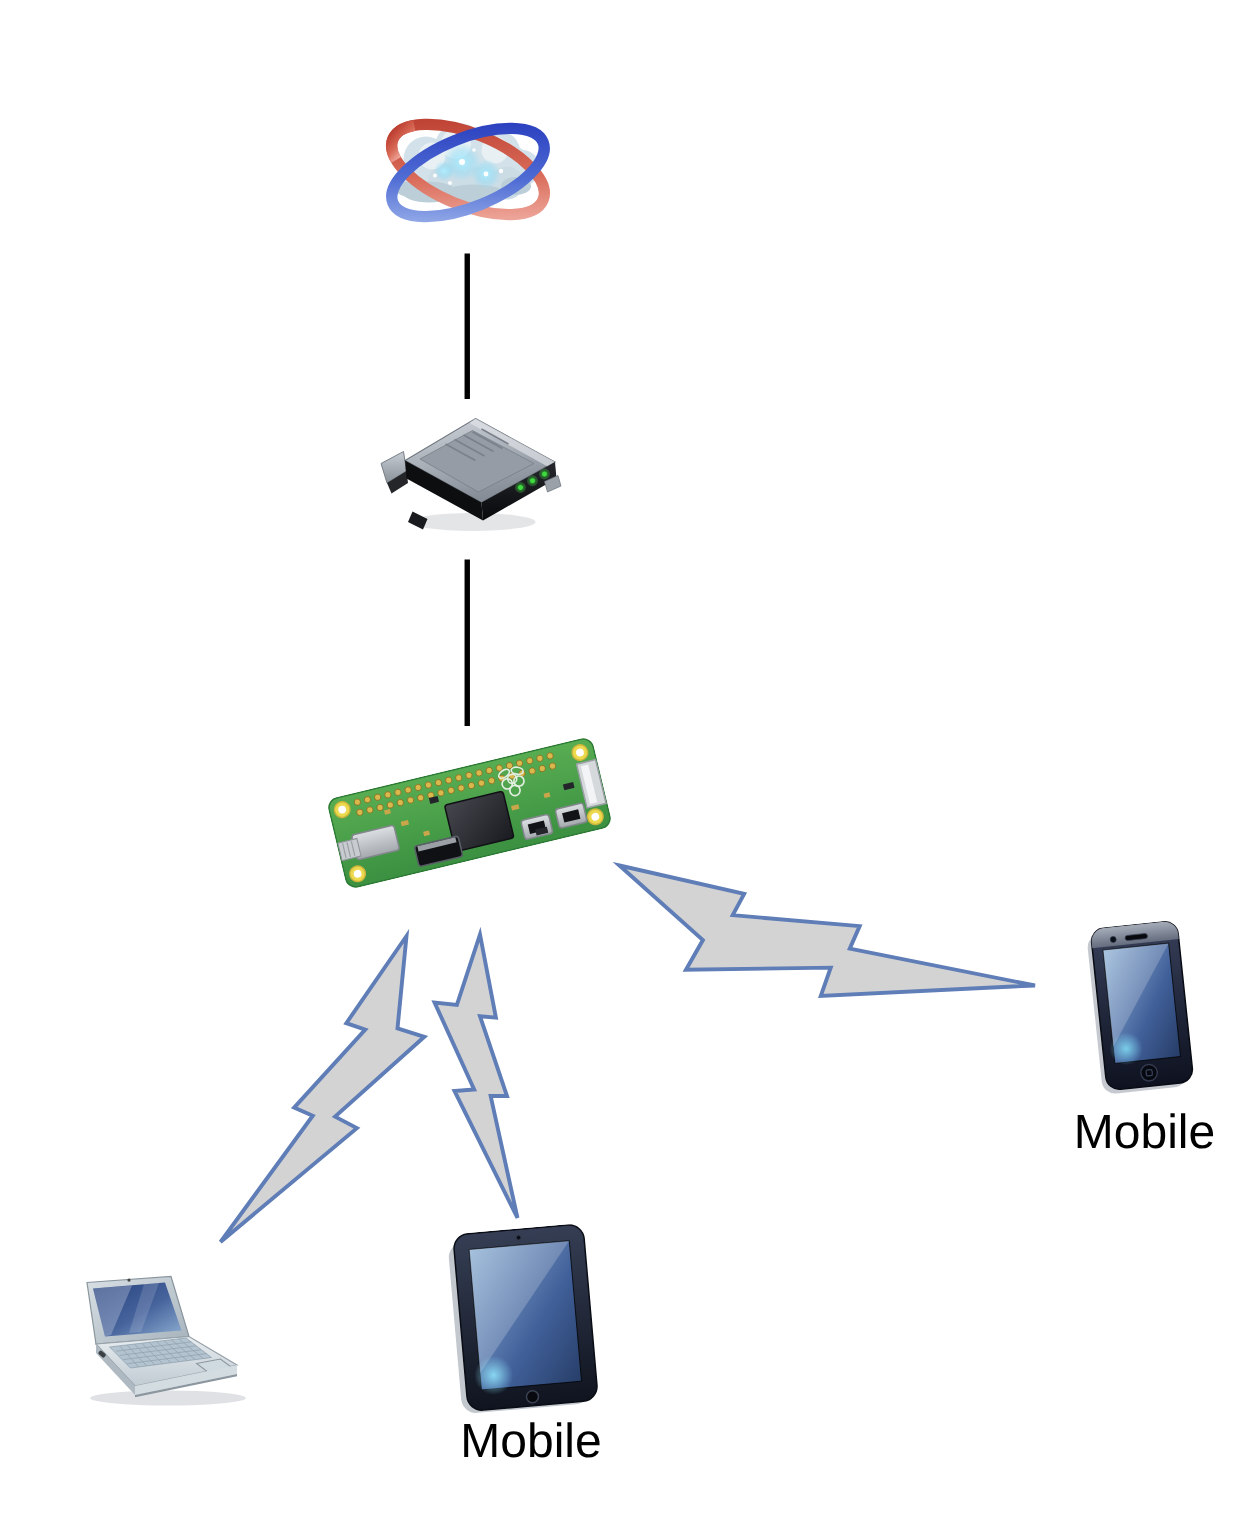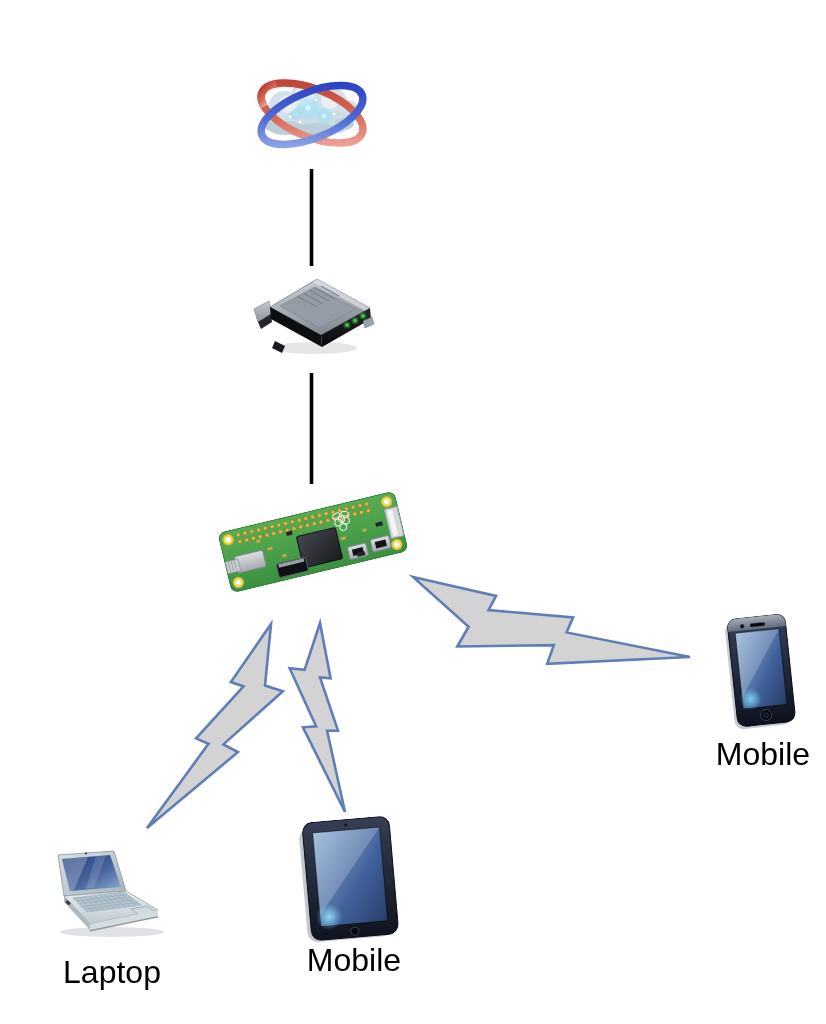--- a/index.html
+++ b/index.html
@@ -346,16 +346,15 @@
       <rect x="27" y="7" width="15" height="3.4" rx="1.7" fill="#07090f" stroke="#3c4456" stroke-width="0.5"></rect>
       <circle cx="19" cy="8.7" r="2" fill="#0a0e18" stroke="#39414f" stroke-width="0.5"></circle>
       <rect x="11.5" y="15" width="44" height="76" fill="url(#phScr)" stroke="#000" stroke-width="0.5"></rect>
       <polygon points="11.5,15 55.5,15 11.5,80" fill="rgba(255,255,255,0.20)"></polygon>
       <circle cx="20" cy="82" r="11" fill="url(#cyanGlow2)"></circle>
       <circle cx="33.5" cy="99.5" r="5.5" fill="#060910" stroke="#323a4e"></circle>
       <rect x="31.6" y="97.6" width="4" height="4" rx="1" fill="none" stroke="#39445c" stroke-width="0.8"></rect>
     </svg>
   </div>
 
-  <div class="node-label" style="left: 112px; top: 955px; color: rgb(0, 0, 0);">Laptop</div>
   <div class="node-label" style="left: 354px; top: 943px; color: rgb(0, 0, 0);">Mobile</div>
   <div class="node-label" style="left: 763px; top: 737px; color: rgb(0, 0, 0);">Mobile</div>
 </div>
 
 </body></html>

